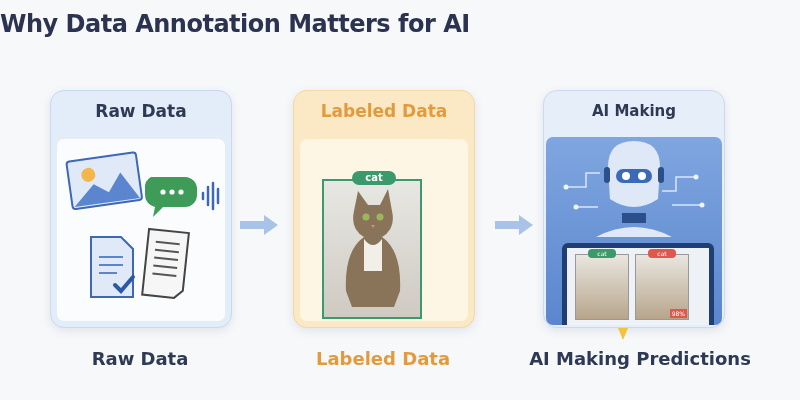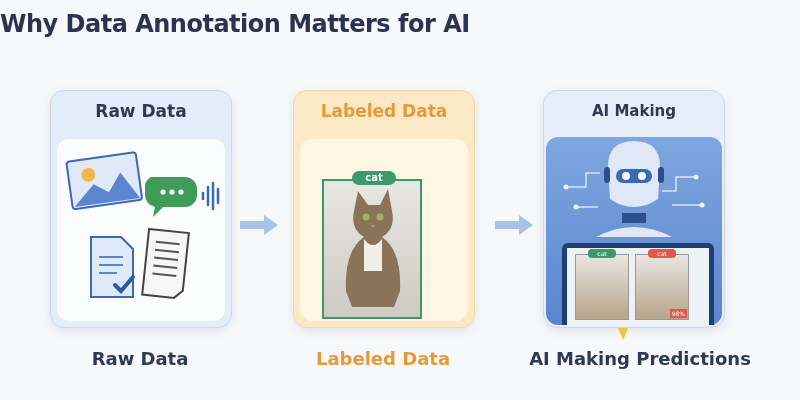--- a/index.html
+++ b/index.html
@@ -1,20 +1,20 @@
 <!DOCTYPE html>
 <html><head>
 <meta charset="utf-8">
 <style>
   html,body{margin:0;padding:0;}
   body{width:800px;height:400px;background:#f7f8fa;font-family:"DejaVu Sans",sans-serif;position:relative;overflow:hidden;}
   .title{position:absolute;top:10px;left:0;width:800px;text-align:left;font-size:24px;font-weight:bold;color:#2b3350;letter-spacing:-0.5px;}
   .card{position:absolute;top:90px;width:180px;height:236px;border-radius:14px;box-shadow:0 3px 10px rgba(60,80,120,0.12);}
   .card-head{height:40px;line-height:40px;text-align:center;font-size:17px;font-weight:bold;border-radius:14px 14px 0 0;}
-  .card-body{position:absolute;left:6px;right:6px;top:48px;bottom:6px;border-radius:12px;}
+  .card-body{position:absolute;left:6px;right:6px;top:48px;bottom:6px;border-radius:7px;}
   .raw{left:50px;background:#e3edf9;border:1px solid #c9d9ee;}
   .raw .card-head{color:#2e3a55;}
   .raw .card-body{background:#fbfcfe;}
   .lab{left:293px;background:#fbe9c6;border:1px solid #f3d9a2;}
   .lab .card-head{color:#e39a3c;}
   .lab .card-body{background:#fdf6e4;}
   .ai{left:543px;background:#e6eef9;border:1px solid #ccdaef;}
   .ai .card-head{color:#2e3a55;font-size:15px;}
   .ai .card-body{background:linear-gradient(180deg,#7fa6df,#5b86cf);left:2px;right:2px;top:46px;bottom:2px;}
   .arrow{position:absolute;top:215px;width:40px;height:20px;}

